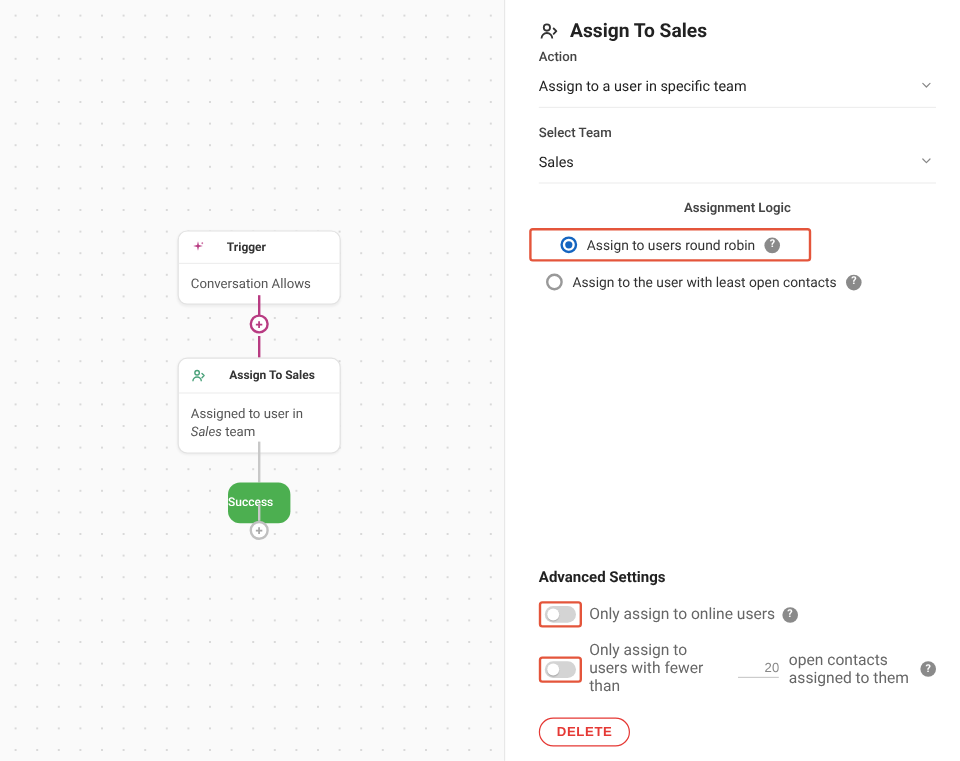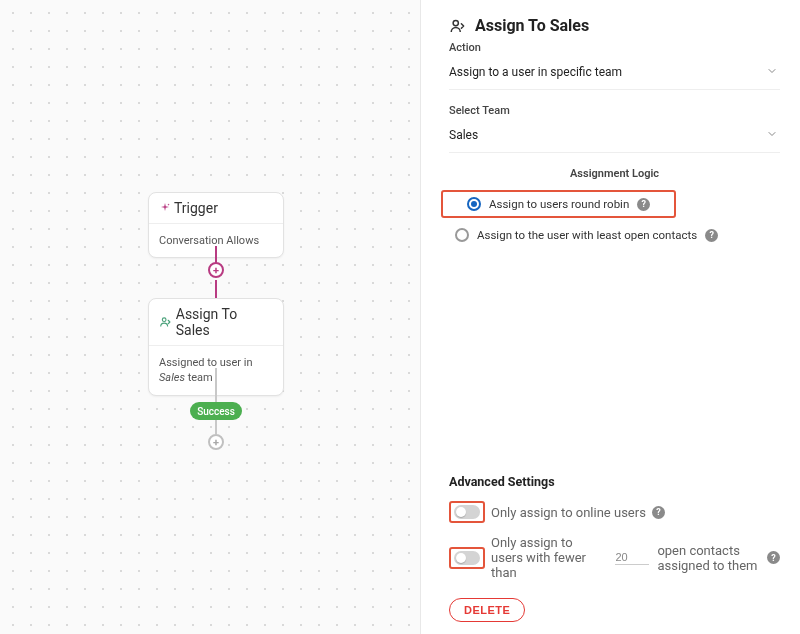--- a/index.html
+++ b/index.html
@@ -44,25 +44,25 @@
   .node {
     position: absolute;
     background: #fff;
     border: 1px solid #e2e2e2;
     border-radius: 8px;
     box-shadow: 0 1px 2px rgba(0,0,0,0.05);
     width: 136px;
   }
   .node-header {
     display: flex; align-items: center;
-    gap: 3px;
+    gap: 18px;
     padding: 7px 10px;
     border-bottom: 1px solid #eee;
-    font-weight: 400;
-    font-size: 14px;
+    font-weight: 700;
+    font-size: 10px;
   }
   .node-body {
     padding: 9px 10px;
     font-size: 11px;
     line-height: 1.4;
     color: #555;
   }
   .node-body em { color: #555; font-style: italic; }
 
   .trigger-icon {
@@ -90,26 +90,26 @@
     display: flex; align-items: center; justify-content: center;
     cursor: pointer;
   }
   .plus-circle.gray { border-color: #c0c0c0; }
   .plus-sign { font-size: 11px; font-weight: 700; color: #b83b82; line-height: 1; }
   .plus-circle.gray .plus-sign { color: #a8a8a8; }
 
   .success-pill {
     position: absolute;
     left: 190px;
-    width: 52px; height: 18px;
+    width: 52px; height: 34px;
     background: #4caf50;
     color: #fff;
     border-radius: 10px;
     font-size: 10px;
-    display: flex; align-items: center; justify-content: center;
+    display: flex; align-items: center; 
     font-weight: 500;
   }
 
   
   .panel-title-row {
     display: flex; align-items: center; gap: 8px;
     margin-bottom: 6px;
   }
   .panel-title {
     font-size: 16px; font-weight: 700; color: #222;
@@ -209,21 +209,21 @@
     background: #fff;
     border-radius: 50%;
     top: 2px; left: 2px;
     box-shadow: 0 1px 1px rgba(0,0,0,0.2);
   }
   .toggle-label { font-size: 13px; color: #666; }
   .num-input {
     width: 34px;
     border: none;
     border-bottom: 1px solid #ccc;
-    text-align: left;
+    text-align: right;
     font-size: 11px;
     color: #888;
     padding: 1px 0;
     margin: 0 2px;
     background: transparent;
   }
   .delete-btn {
     border: 1.5px solid #e53935;
     color: #e53935;
     background: #fff;

